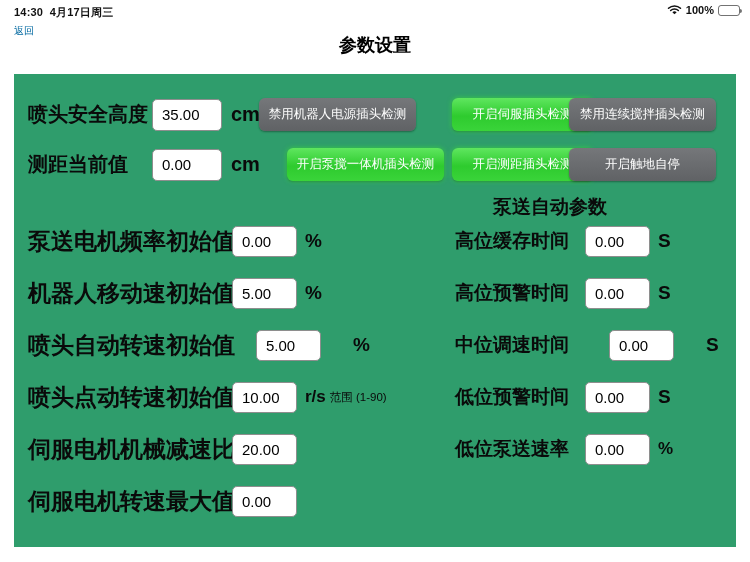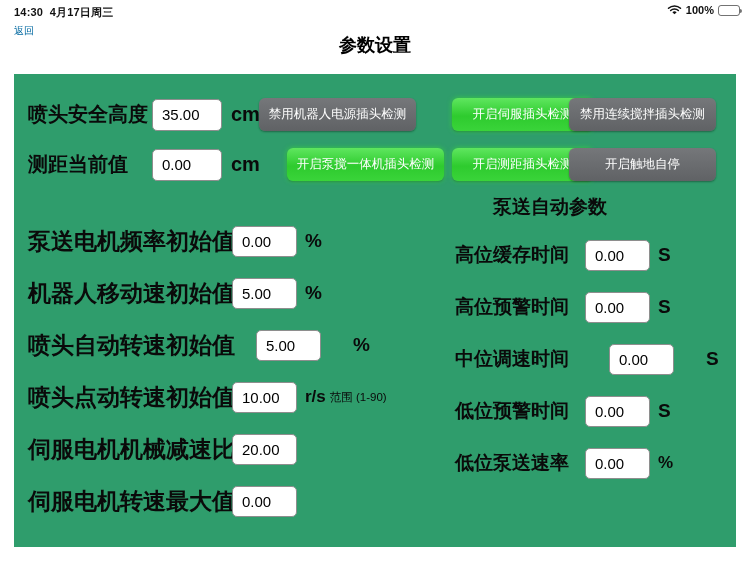--- a/index.html
+++ b/index.html
@@ -38,21 +38,21 @@
   .pbtn.off { background:linear-gradient(180deg,#75777a 0%,#606265 100%); box-shadow:0 1px 2px rgba(0,0,0,.35); }
   .pbtn.on  { background:linear-gradient(180deg,#5fe65f 0%,#2ecb2e 55%,#3ad43a 100%);
               box-shadow:0 0 5px rgba(60,220,60,.8), 0 1px 2px rgba(0,0,0,.3);margin-left:28px; }
 
   .section-title { position:absolute; left:446px; top:120px; width:180px; text-align:center;
                    font-size:19px; font-weight:700; color:#0a0a0a; }
 
   .lrow, .rrow { position:absolute; display:flex; align-items:center; height:32px; }
   .lrow { left:14px; }
   .lrow .lbl { width:204px; font-size:23px; font-weight:700; color:#0a0a0a; white-space:nowrap; }
-  .rrow { left:420px;margin-top:14px; }
+  .rrow { left:420px; }
   .rrow .lbl { width:135px; text-align:right; margin-right:16px; font-size:19px; font-weight:700; color:#0a0a0a; white-space:nowrap; }
   .lrow .fld, .rrow .fld { width:65px; height:31px; }
   .unit-s { margin-left:8px; font-size:19px; font-weight:700; color:#0a0a0a; white-space:nowrap; }
   .unit-small { margin-left:4px; font-size:11.5px; font-weight:400; color:#0a0a0a; white-space:nowrap; }
 
   .r1 { top:151px; } .r2 { top:203px; } .r3 { top:255px;gap:24px; }
   .r4 { top:307px; } .r5 { top:359px; } .r6 { top:411px; }
 </style>
 </head>
 <body>

